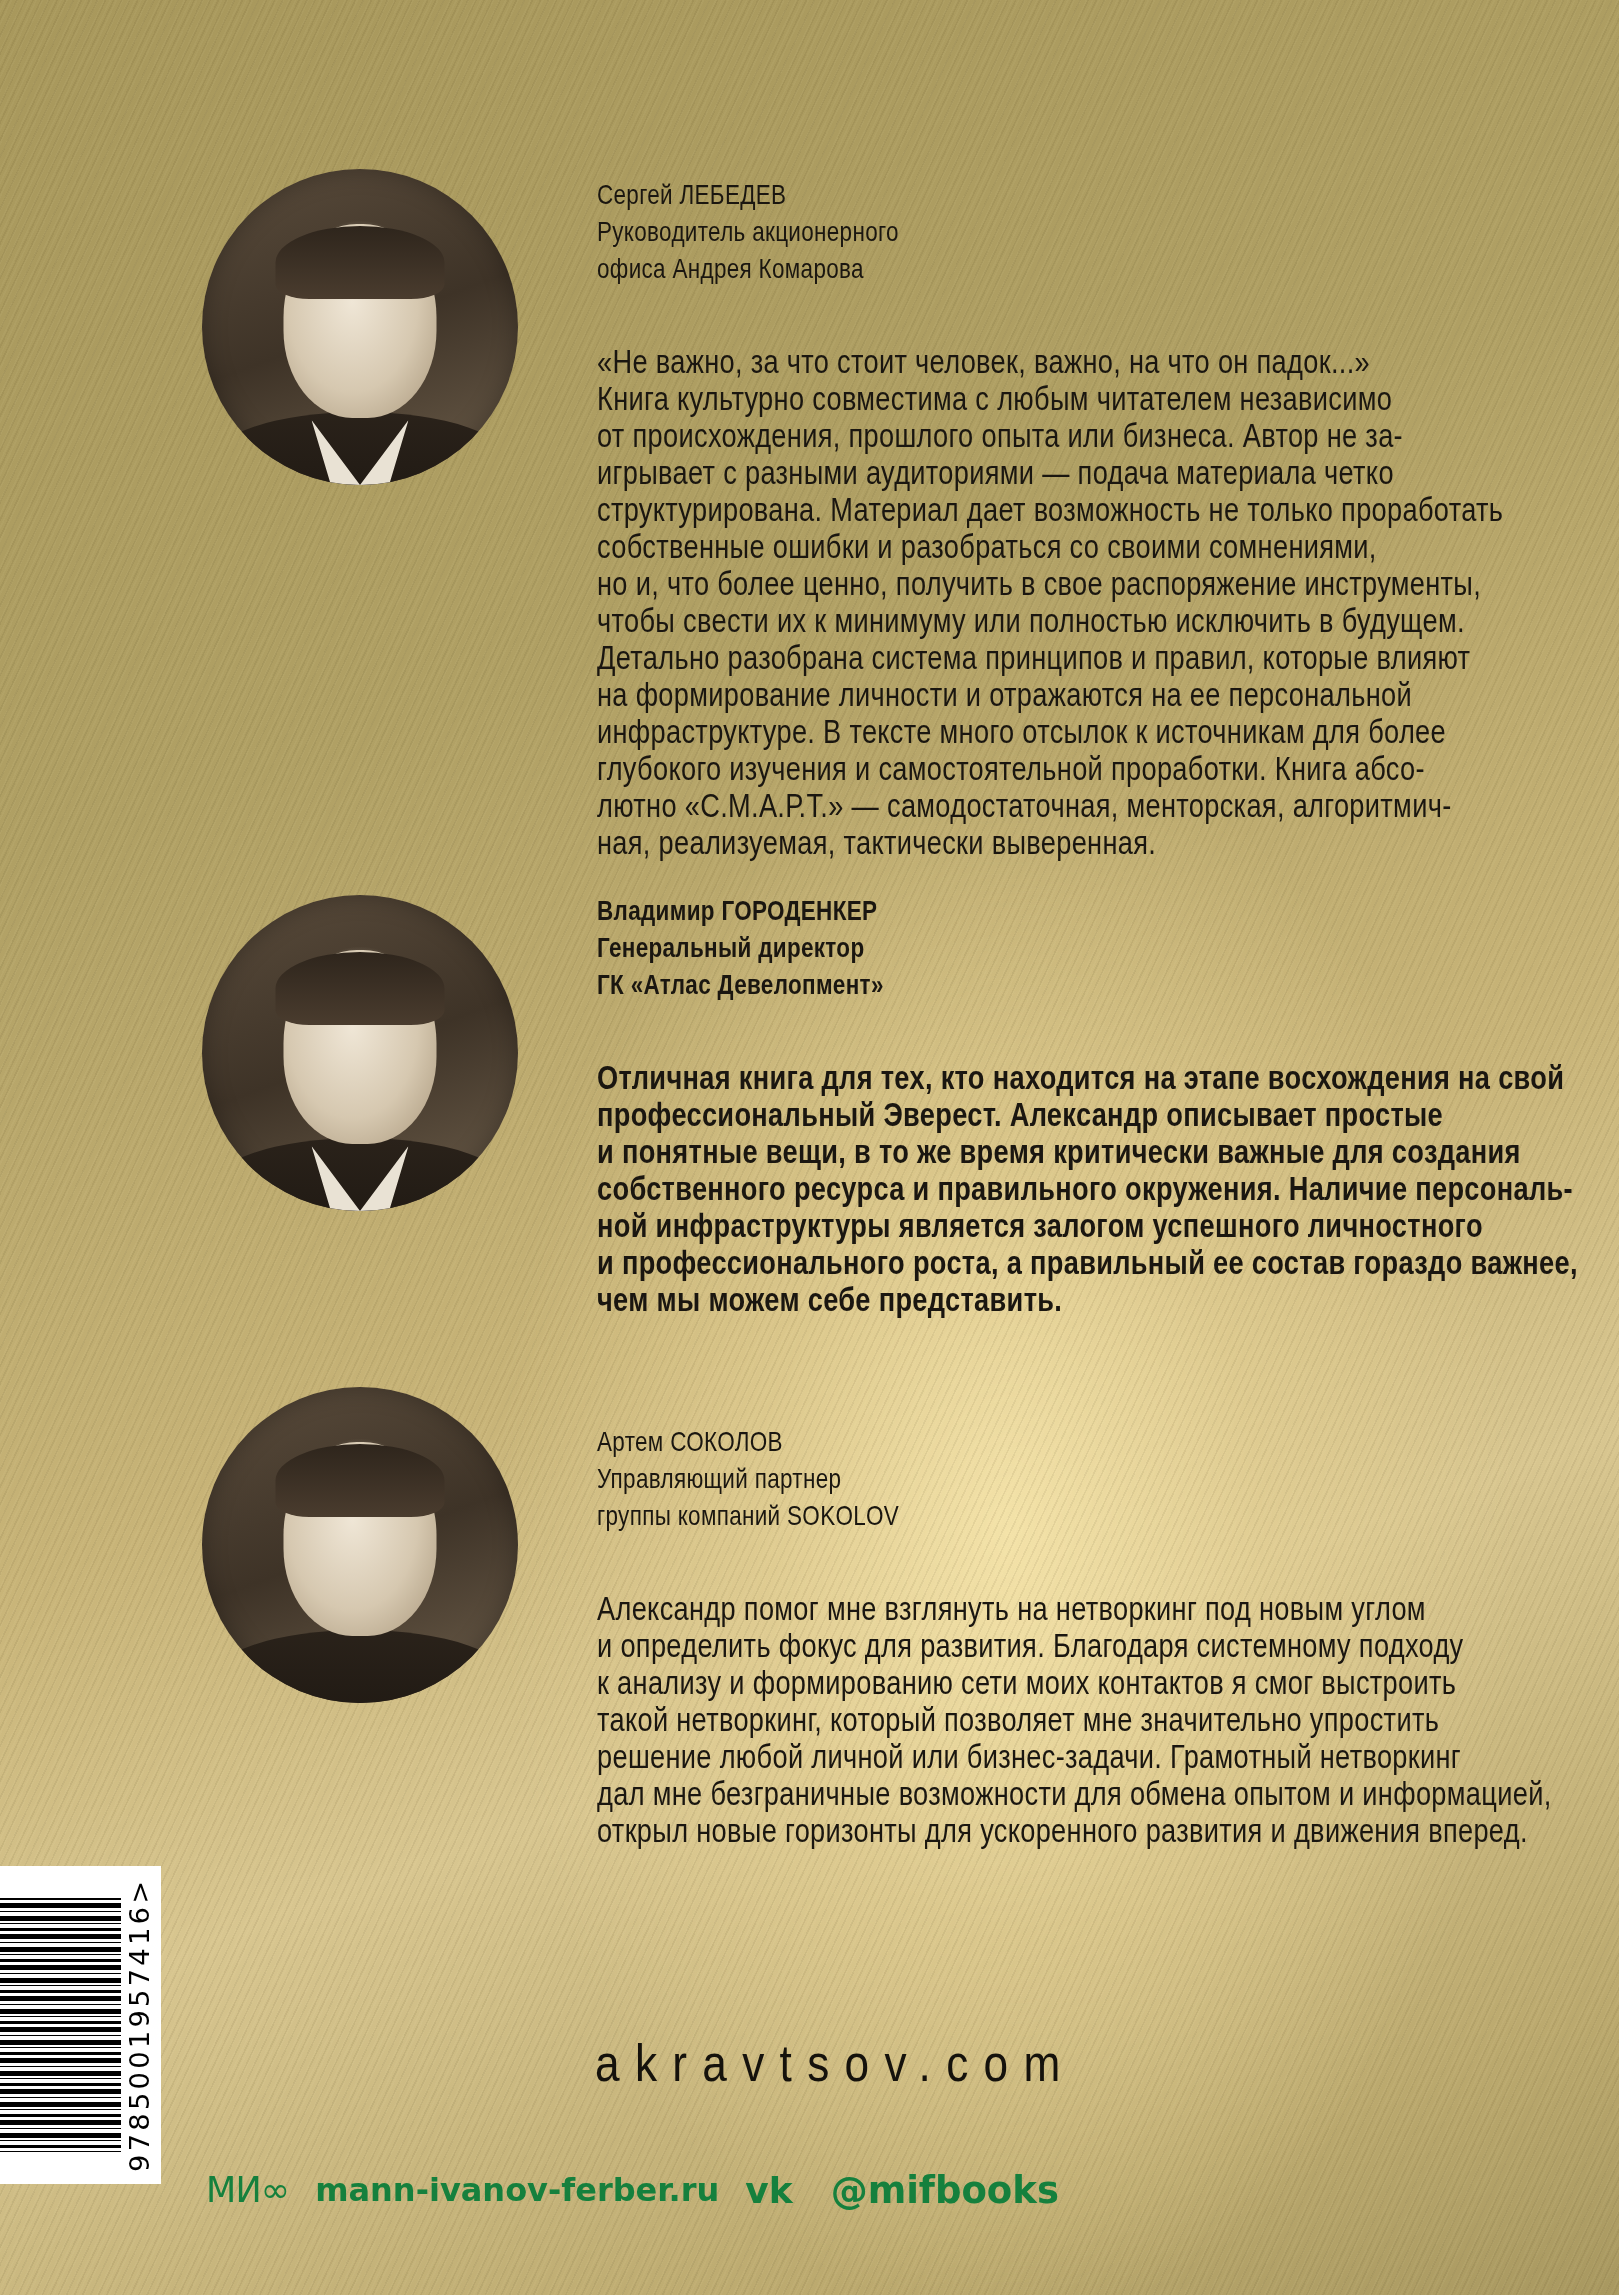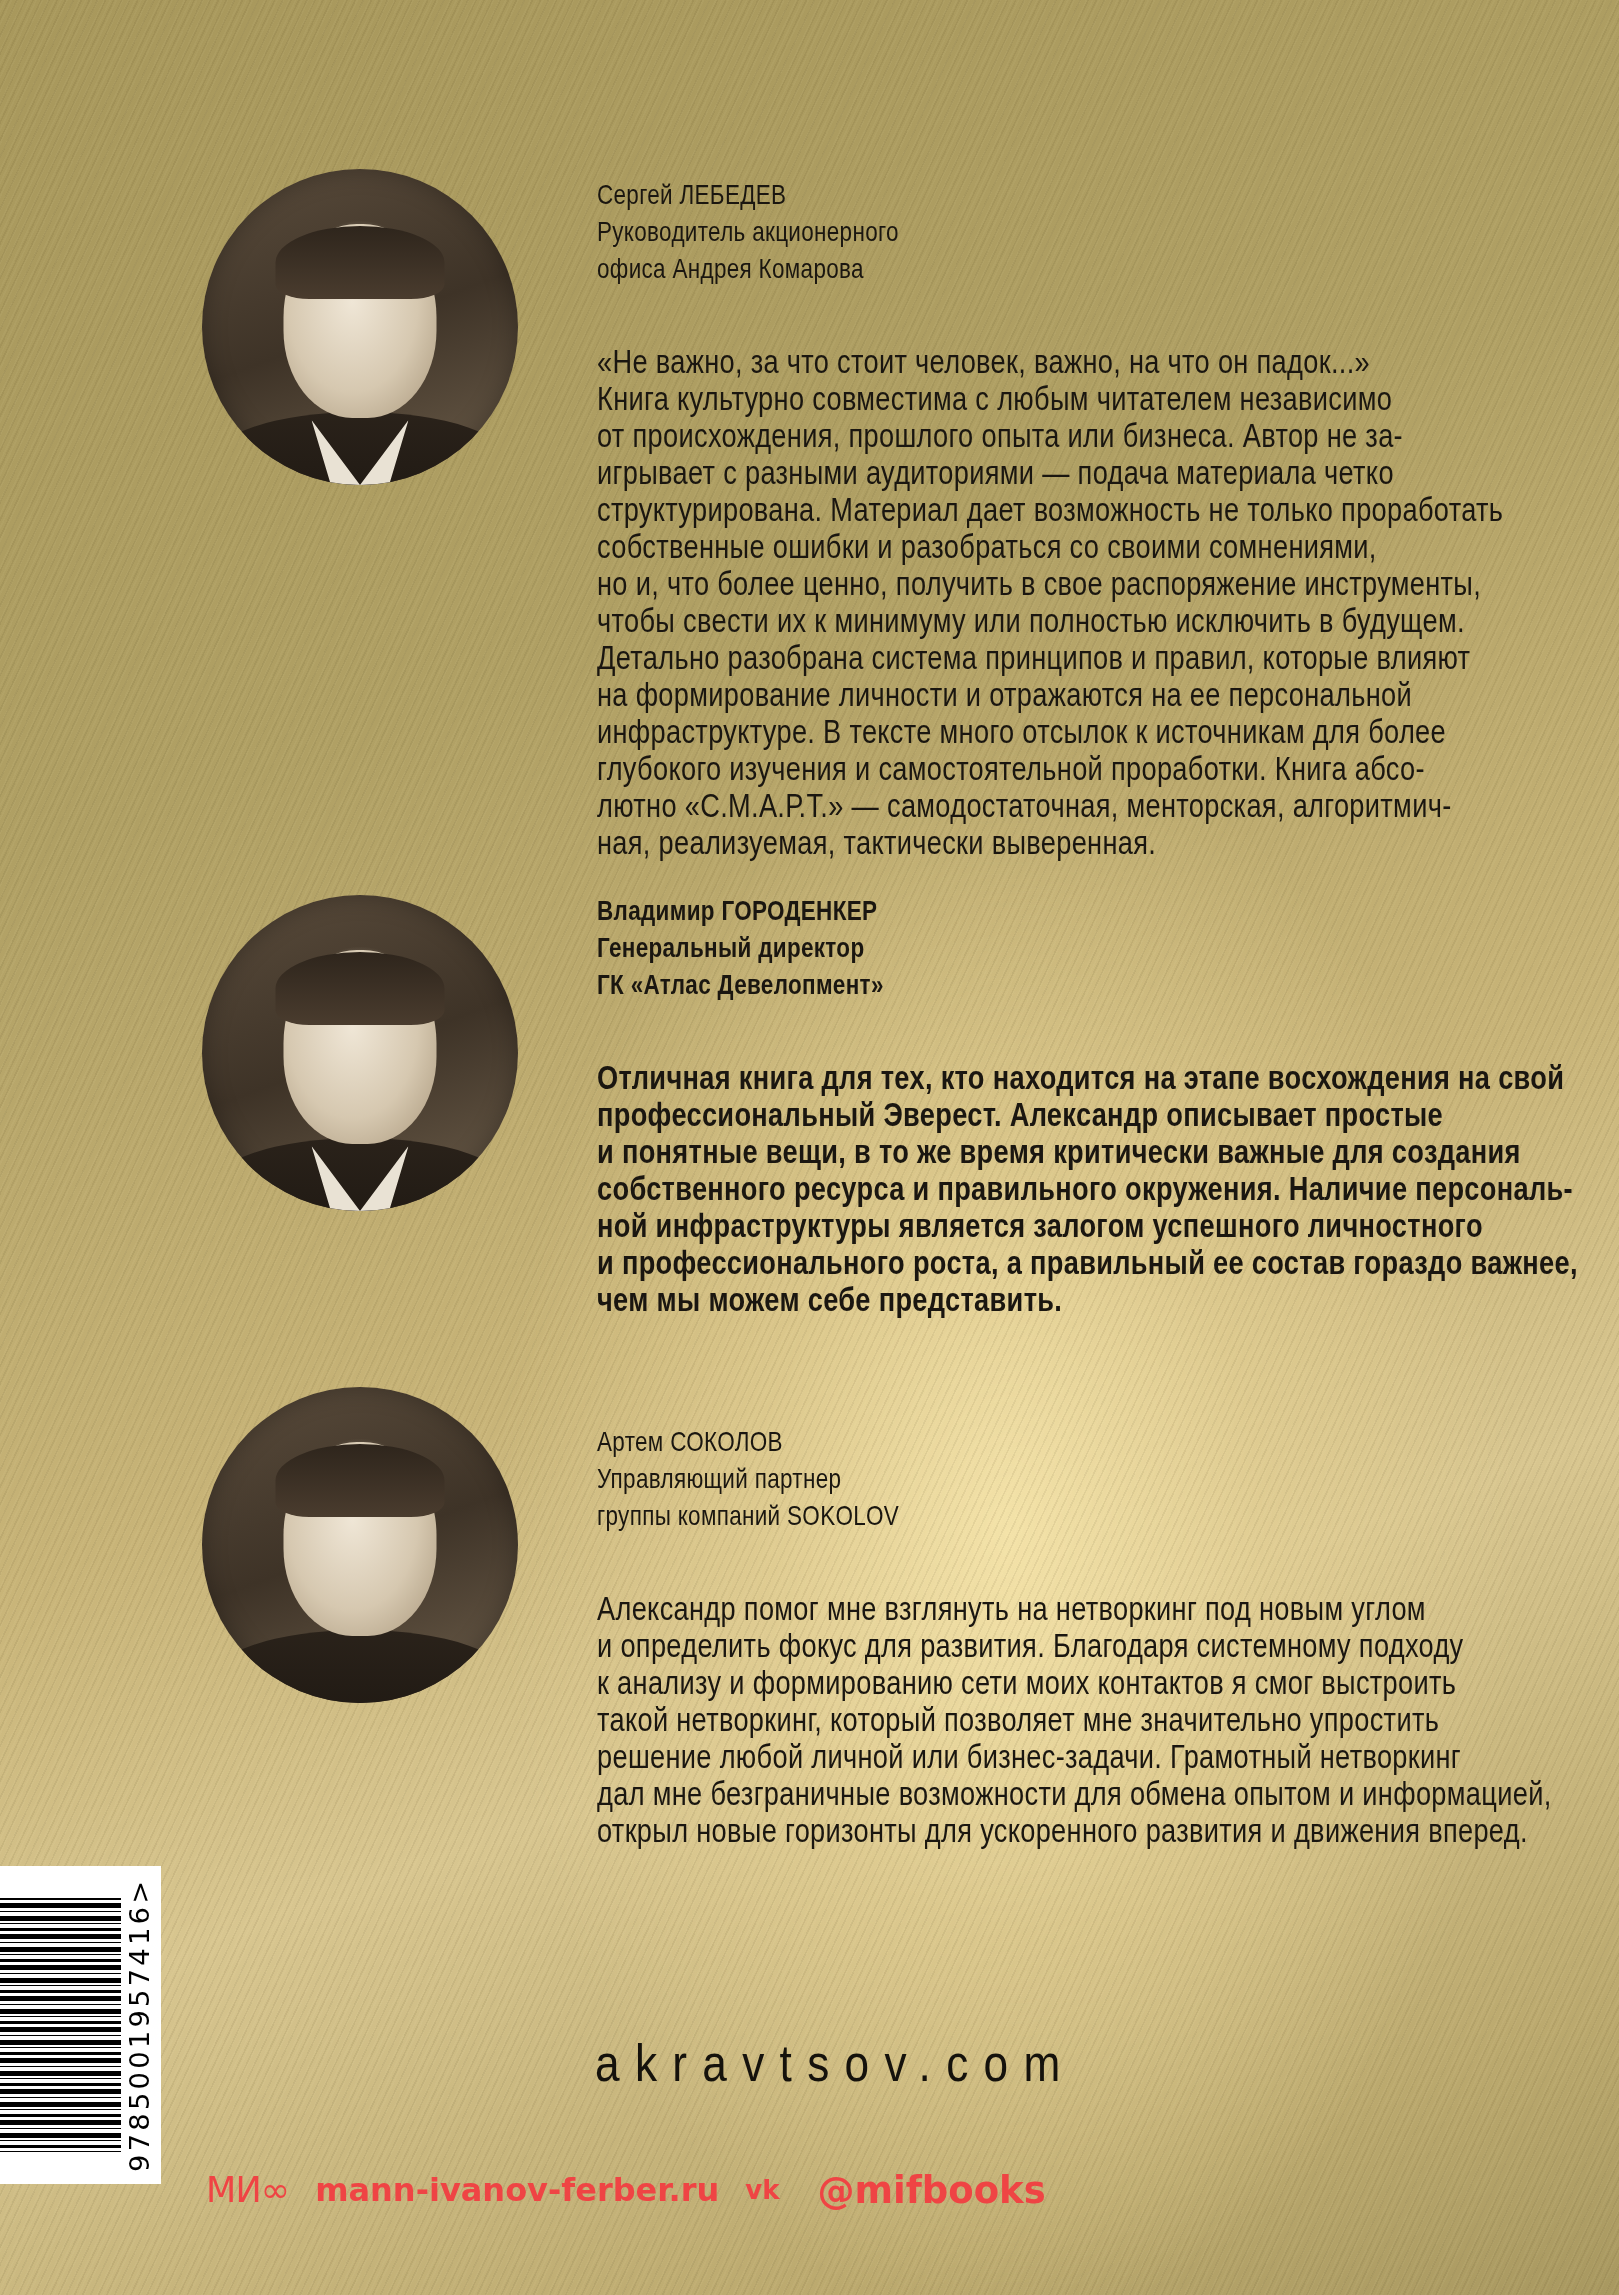--- a/index.html
+++ b/index.html
@@ -84,25 +84,25 @@
   .barcode-digits {
     position:absolute; right:1.6px; top:16px; width:35px; height:290px;
     writing-mode: vertical-rl; transform: rotate(180deg);
     font-family:"DejaVu Sans", sans-serif; font-size:27.4px; letter-spacing:3.2px;
     text-align:center; color:#000;
   }
 
   .footer {
     position:absolute; left:206px; top:2170px; height:40px;
     display:flex; align-items:center; gap:18px; white-space:nowrap;
-    font-family:"DejaVu Sans", sans-serif; color:#ef4444;
+    font-family:"DejaVu Sans", sans-serif; color:#15803d;
   }
   .logo { font-size:35px; font-weight:normal; letter-spacing:-0.8px; }
   .site { font-size:32px; font-weight:bold; margin-left:8px; }
-  .vk { font-size:26px; font-weight:bold; margin-left:8px; }
+  .vk { font-size:36px; font-weight:bold; margin-left:8px; }
   .handle { font-size:37px; font-weight:bold;margin-left:20px; }
 </style>
 </head>
 <body>
 
 <div class="texture"></div>
 
 <div class="portrait p1">
   <div class="shoulders"></div>
   <div class="collar"></div>

